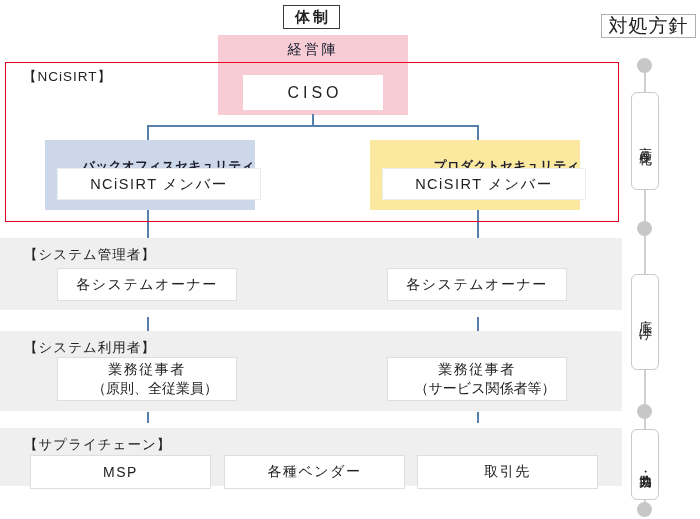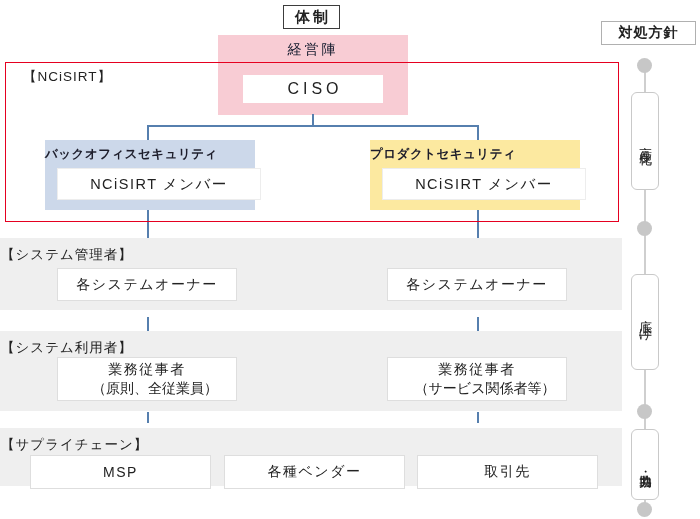--- a/index.html
+++ b/index.html
@@ -12,56 +12,56 @@
     width:700px;height:519px;position:relative;overflow:hidden;
     font-family:"Liberation Sans","DejaVu Sans",sans-serif;color:#222;
   }
   .abs{position:absolute;}
   .flexc{display:flex;align-items:center;justify-content:center;}
 
   
   .title-box{left:283px;top:5px;width:57px;height:24px;background:#fff;
     border:1.5px solid #3c3c3c;font-weight:bold;font-size:15px;letter-spacing:3px;
     padding-left:3px;}
-  .policy-box{left:601px;top:21px;width:95px;height:24px;background:#fff;
-    border:1px solid #b0b0b0;font-weight:bold;font-size:14px;letter-spacing:1px;}
+  .policy-box{left:601px;top:14px;width:95px;height:24px;background:#fff;
+    border:1px solid #b0b0b0;font-weight:normal;font-size:19px;letter-spacing:1px;}
 
   
   .pink-box{left:218px;top:35px;width:190px;height:80px;background:var(--pink);z-index:1;}
   .pink-label{text-align:center;padding-top:6px;font-size:14px;letter-spacing:3px;color:#0f172a;}
-  .ciso-box{left:25px;top:40px;width:140px;height:28px;background:#fff;
+  .ciso-box{left:25px;top:40px;width:140px;height:35px;background:#fff;
     font-size:16px;letter-spacing:4px;padding-left:4px;}
 
   
   .red-rect{left:5px;top:62px;width:614px;height:160px;border:1.5px solid var(--red);
     z-index:6;pointer-events:none;background:transparent;}
   .ncisirt-label{left:14px;top:68px;font-size:13.5px;letter-spacing:1px;z-index:2;margin-left:9px;}
 
   
   .conn{background:var(--conn);z-index:4;}
   .conn-v-top{left:312px;top:114px;width:2px;height:12px;}
   .conn-h{left:147px;top:125px;width:332px;height:2px;}
   .conn-v-l{left:147px;top:126px;width:2px;height:14px;}
   .conn-v-r{left:477px;top:126px;width:2px;height:14px;}
   .dash{background:var(--conn);width:2px;z-index:4;}
 
   
   .team-box{top:140px;width:210px;height:70px;z-index:1;}
   .team-blue{left:45px;background:var(--blue);}
   .team-yellow{left:370px;background:var(--yellow);}
-  .team-title{text-align:left;margin-top:6px;font-size:12.5px;font-weight:600;color:#1d1d2b;letter-spacing:0.5px;}
+  .team-title{text-align:right;margin-top:18px;font-size:12.5px;font-weight:600;color:#1d1d2b;letter-spacing:0.5px;}
   .member-box{left:12px;top:28px;width:204px;height:32px;background:#fff;
     border:1px solid rgba(0,0,0,0.07);font-size:14.5px;letter-spacing:1.5px;}
 
   
   .section{left:0;width:622px;background:var(--gray);}
   .sec1{top:238px;height:72px;}
   .sec2{top:331px;height:80px;}
   .sec3{top:428px;height:58px;}
-  .section-label{position:absolute;left:1px;top:8px;font-size:13.5px;letter-spacing:1px;color:#222;}
+  .section-label{position:absolute;left:24px;top:8px;font-size:13.5px;letter-spacing:1px;color:#222;}
   .wbox{position:absolute;background:#fff;border:1px solid #dedede;
     display:flex;flex-direction:column;align-items:center;justify-content:center;
     font-size:14px;letter-spacing:1.5px;color:#222;}
   .sec1 .wbox{top:30px;width:180px;height:33px;}
   .sec2 .wbox{top:26px;width:180px;height:44px;}
   .sec3 .wbox{top:27px;width:181px;height:34px;}
   .wbox .sub{font-size:14px;letter-spacing:0;margin-top:1px;margin-left:16px;}
 
   
   .rail-line{left:644px;top:66px;width:2px;height:446px;background:#cfcfcf;z-index:0;}

